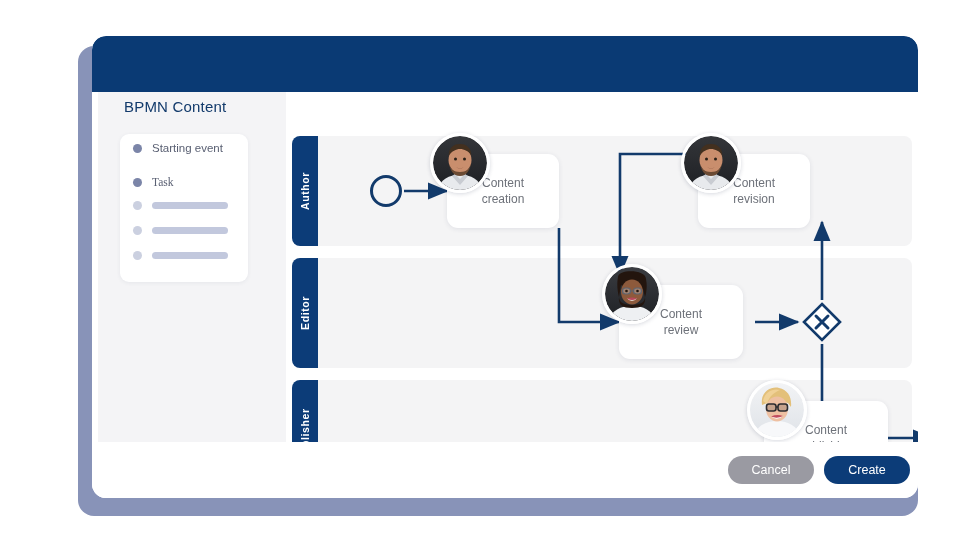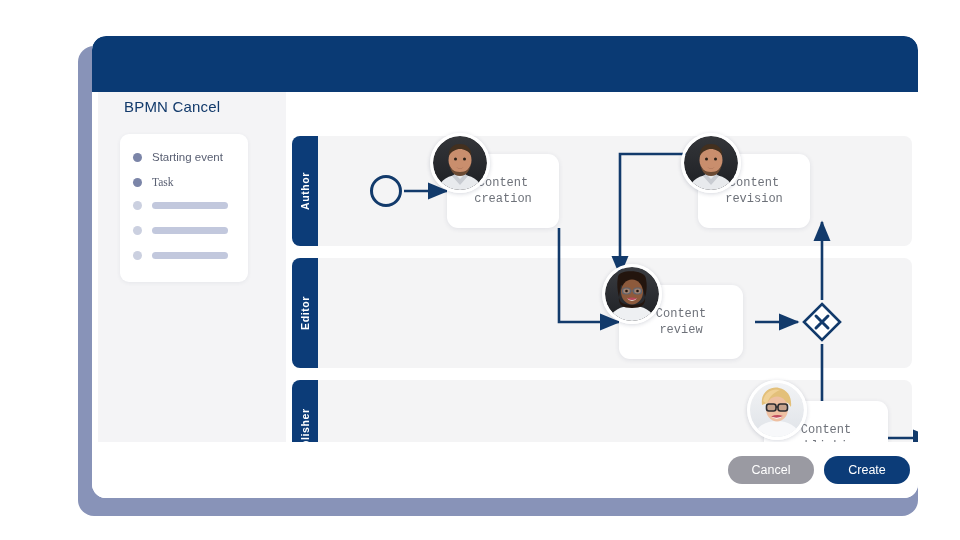--- a/index.html
+++ b/index.html
@@ -37,21 +37,21 @@
   }
   .palette{
     position:absolute;left:28px;top:98px;width:128px;height:148px;
     background:#ffffff;border-radius:9px;
     box-shadow:0 1px 4px rgba(40,50,90,.07);
   }
   .pal-row{position:absolute;left:13px;display:flex;align-items:center;}
   .pal-row .dot{width:9px;height:9px;border-radius:50%;flex:0 0 auto;}
   .pal-row .txt{margin-left:10px;font-size:11.5px;color:#5a6073;white-space:nowrap;}
   .pal-row .bar{margin-left:10px;height:7px;border-radius:4px;background:#c2c8dd;}
-  .pal-row.r0{top:17px;} .pal-row.r1{top:42px;font-family:Liberation Serif, serif;}
+  .pal-row.r0{top:8px;} .pal-row.r1{top:42px;font-family:Liberation Serif, serif;}
   .pal-row.r2{top:67px;} .pal-row.r3{top:92px;} .pal-row.r4{top:117px;}
   .dot-strong{background:#7b85a8;}
   .dot-weak{background:#cbd0e0;}
 
   
   .canvas{position:absolute;left:200px;top:56px;width:626px;height:406px;}
   .lane{position:absolute;left:0;width:620px;height:110px;}
   .lane .tab{
     position:absolute;left:0;top:0;width:26px;height:110px;
     background:#0c3c78;border-radius:8px 0 0 8px;
@@ -73,21 +73,20 @@
 
   
   .node{
     position:absolute;background:#ffffff;border-radius:11px;
     box-shadow:0 1px 5px rgba(40,50,90,.10);
     display:flex;align-items:center;justify-content:center;text-align:center;
   }
   .node .lbl{
     font-size:12px;color:#6d7179;line-height:1.35;padding:0 8px;
     white-space:pre-line;
-    font-family:Liberation Mono, monospace;
   }
   .avatar{
     position:absolute;width:54px;height:54px;border-radius:50%;
     border:3px solid #ffffff;overflow:hidden;
     box-shadow:0 1px 4px rgba(30,40,70,.18);
   }
   .avatar svg{display:block;width:100%;height:100%;}
 
   
   .event{
@@ -113,21 +112,21 @@
 <div id="stage">
 
   <div class="shadow-layer"></div>
 
   <div class="dialog">
 
     <div class="titlebar"></div>
 
     <div class="sidebar"></div>
 
-    <div class="sidebar-title">BPMN Cancel</div>
+    <div class="sidebar-title">BPMN Content</div>
 
     <div class="palette">
 
       <div class="pal-row r0">
         <span class="dot dot-strong"></span>
         <span class="txt">Starting event</span>
       </div>
 
       <div class="pal-row r1">
         <span class="dot dot-strong"></span>

